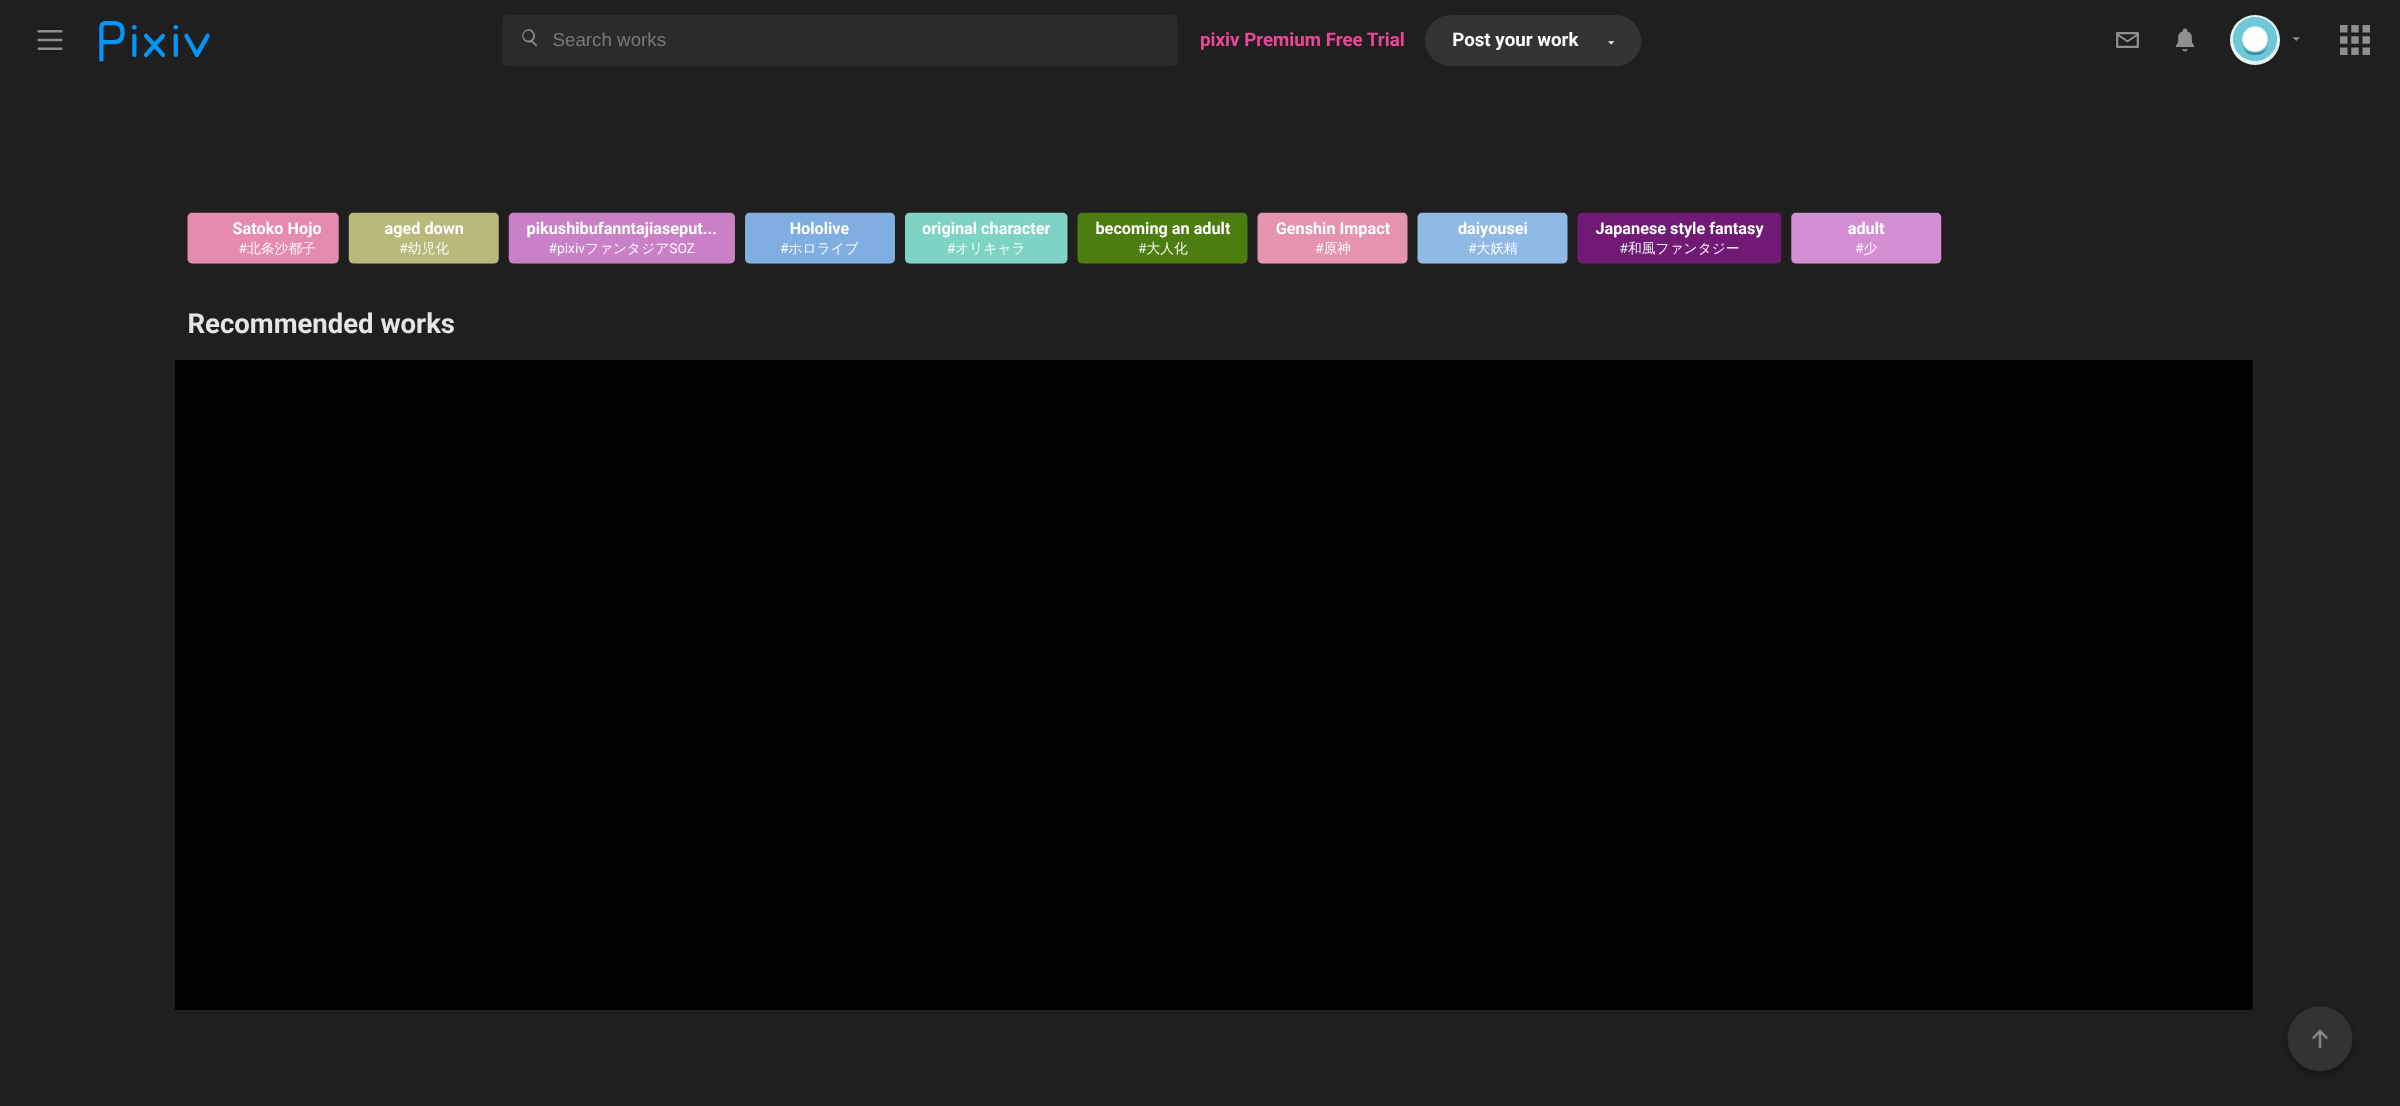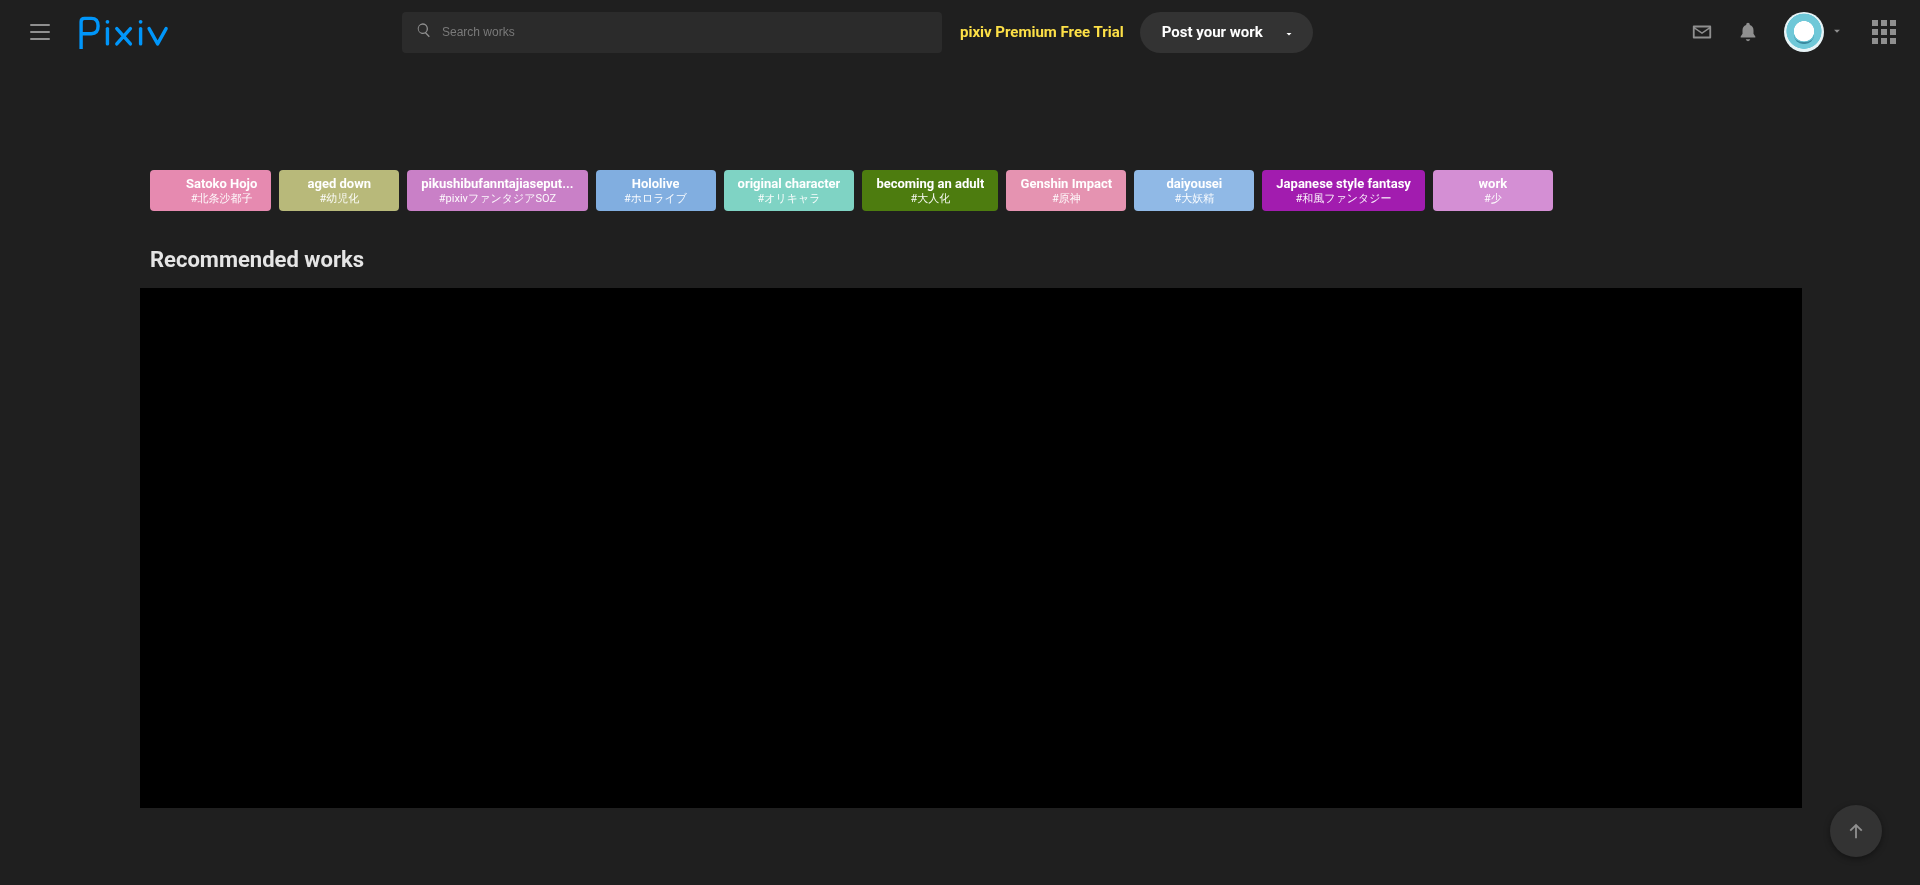--- a/index.html
+++ b/index.html
@@ -51,27 +51,27 @@
     padding: 0 14px;
     gap: 10px;
   }
   .search-wrap svg { width: 16px; height: 16px; fill: #8f8f8f; flex-shrink: 0; }
   .search-input {
     flex: 1;
     background: transparent;
     border: none;
     outline: none;
     color: #d6d6d6;
-    font-size: 12px;
+    font-size: 15px;
   }
   .search-input::placeholder { color: #7a7a7a; }
 
   .premium-link {
     margin-left: 18px;
-    color: #fde047;
+    color: #ec4899;
     font-weight: 700;
     font-size: 15px;
     cursor: pointer;
     white-space: nowrap;
   }
 
   .post-btn {
     margin-left: 16px;
     height: 41px;
     padding: 0 18px 0 22px;
@@ -304,26 +304,26 @@
         <div class="t-sub">#大人化</div>
       </div>
       <div class="tag-chip" style="background: rgb(229, 147, 177);">
         <div class="t-main">Genshin Impact</div>
         <div class="t-sub">#原神</div>
       </div>
       <div class="tag-chip" style="background: rgb(144, 185, 230);">
         <div class="t-main">daiyousei</div>
         <div class="t-sub">#大妖精</div>
       </div>
-      <div class="tag-chip" style="background: #a21caf;">
+      <div class="tag-chip" style="background: #701a75;">
         <div class="t-main">Japanese style fantasy</div>
         <div class="t-sub">#和風ファンタジー</div>
       </div>
       <div class="tag-chip" style="background: rgb(212, 143, 212);">
-        <div class="t-main">work</div>
+        <div class="t-main">adult</div>
         <div class="t-sub">#少</div>
       </div>
     </div>
 
 
   <div class="section-title">Recommended works</div>
 
   <div class="works-area"></div>
 </div>
 

